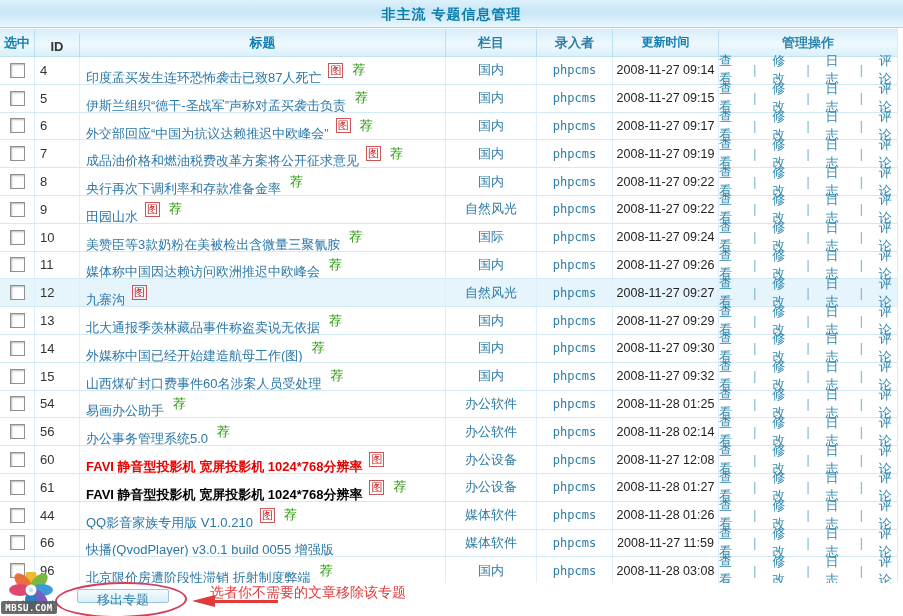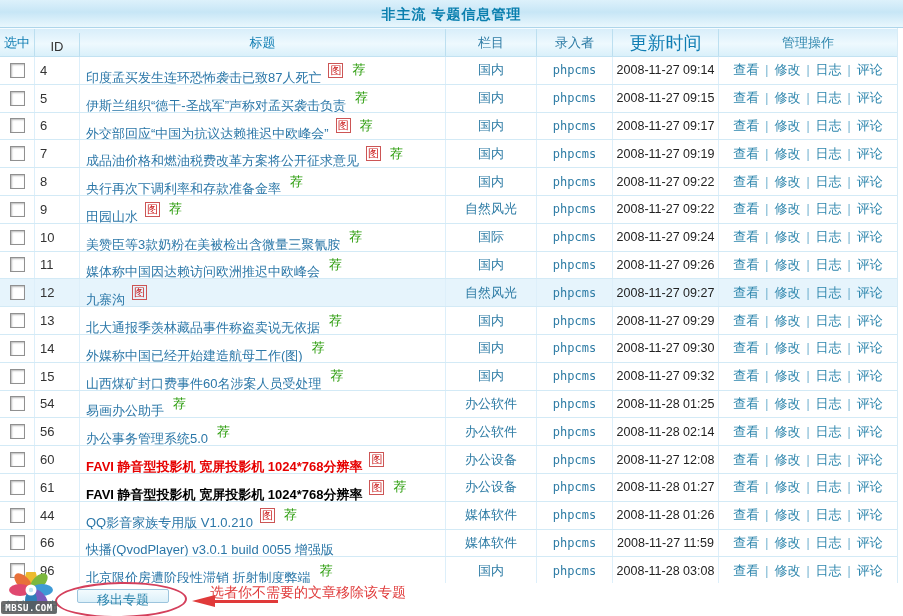--- a/index.html
+++ b/index.html
@@ -8,27 +8,27 @@
   
   .titlebar{height:27px;line-height:27px;text-align:center;
             background:linear-gradient(180deg,#ddf1fb 0%,#c7e6f6 45%,#e9f7fd 100%);
             border-bottom:1px solid #aed5ea;}
   .titlebar .t{font-size:14px;font-weight:bold;color:#0a7fae;letter-spacing:1px;}
   
   .tbl{width:897px;border-right:1px solid #d7ecf7;}
   .hrow{display:flex;height:27px;align-items:center;
         background:linear-gradient(180deg,#d8eefa 0%,#eef9fe 55%,#d9f0fa 100%);
         border-bottom:1px solid #c2e2f2;border-top:1px solid #f6fcff;}
-  .hcell{font-size:13px;font-weight:normal;color:#0f7db3;text-align:left;
+  .hcell{font-size:13px;font-weight:bold;color:#0f7db3;text-align:left;
          border-right:1px solid #bcdff0;height:100%;display:flex;align-items:center;justify-content:center;box-sizing:border-box;}
   .hcell:last-child{border-right:none;}
   .row{display:flex;height:27.8px;align-items:center;border-bottom:1px solid #d3eaf6;box-sizing:border-box;background:#fff;}
   .row.highlight{background:#e6f4fc;}
   .cell{height:100%;display:flex;align-items:center;box-sizing:border-box;border-right:1px solid #ddeffa;font-size:13px;}
-  .cell:last-child{border-right:none;}
+  .cell:last-child{border-right:none;gap:10px;}
   .c-sel{width:35px;justify-content:center;}
   .c-id{width:45px;padding-left:5px;color:#333;}
   .c-title{width:366px;padding-left:6px;overflow:hidden;white-space:nowrap;}
   .c-cat{width:91px;justify-content:center;color:#2e7ca5;}
   .c-auth{width:76px;justify-content:center;color:#2e7ca5;
           font-family:"DejaVu Sans Mono","Liberation Mono",monospace;font-size:12px;}
   .c-time{width:106px;justify-content:center;color:#222;font-size:12.5px;}
   .c-act{width:178px;justify-content:center;color:#2e86ad;}
   .chk{width:13px;height:13px;background:#fff;border:1px solid #909090;
        box-shadow:inset 1px 1px 2px rgba(0,0,0,.28);display:inline-block;cursor:pointer;}
@@ -66,21 +66,21 @@
     <span class="t">非主流 专题信息管理</span>
   </div>
 
   <div class="tbl">
     <div class="hrow">
       <div class="hcell c-sel">选中</div>
       <div class="hcell c-id" style="justify-content:center;padding-left:0;margin-top:7px;">ID</div>
       <div class="hcell c-title" style="justify-content:center;padding-left:0;">标题</div>
       <div class="hcell c-cat">栏目</div>
       <div class="hcell c-auth" style="font-family:inherit;font-size:13px;">录入者</div>
-      <div class="hcell c-time" style="font-size:18px;color:#0f7db3;">更新时间</div>
+      <div class="hcell c-time" style="font-size:12px;color:#0f7db3;">更新时间</div>
       <div class="hcell c-act">管理操作</div>
     </div>
     <div>
     <div class="row">
       <div class="cell c-sel">
         <span class="chk"></span>
       </div>
       <div class="cell c-id">4</div>
       <div class="cell c-title">
         <span class="tlink style-blue">印度孟买发生连环恐怖袭击已致87人死亡</span>

